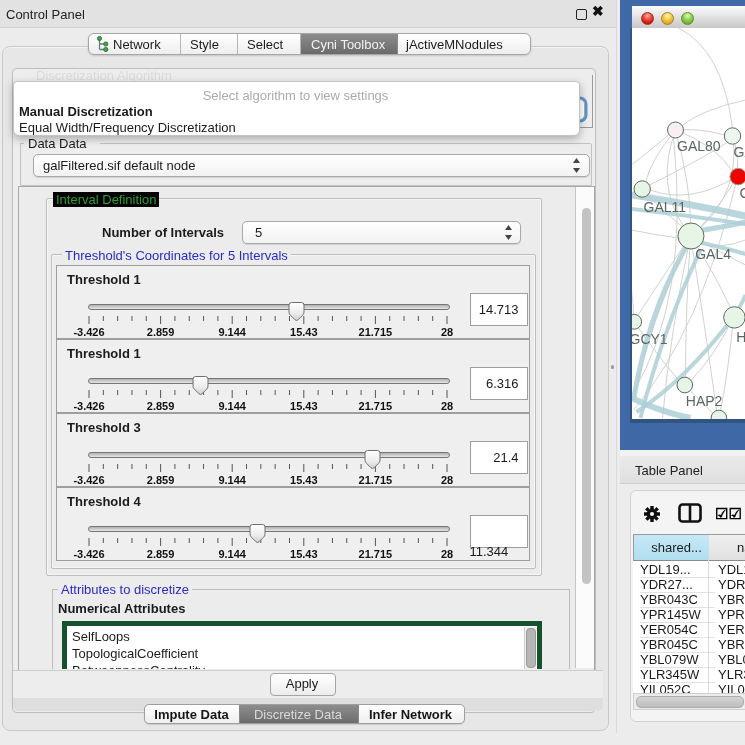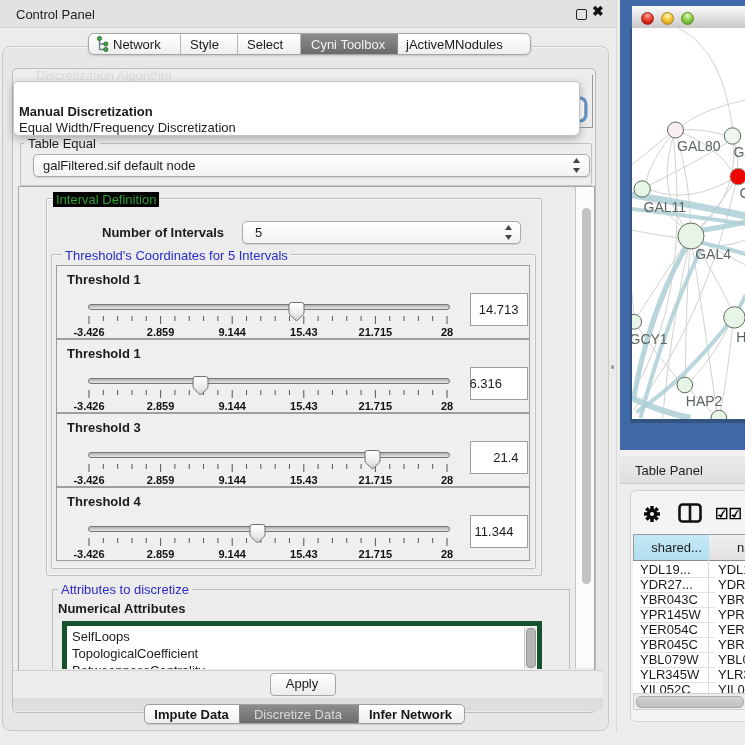--- a/index.html
+++ b/index.html
@@ -10,37 +10,37 @@
   .bold{font-weight:bold;}
 </style>
 </head>
 <body>
 <div id="stage">
 
   <div class="abs" id="leftwin" style="left:0;top:0;width:616px;height:733px;background:#ececec;">
 
     <div class="abs" style="left:0;top:0;width:616px;height:27px;
         background:#e2e2e2;border-bottom:1px solid #cfcfcf;"></div>
-    <div class="abs f13" style="left:16px;top:7px;color:#222;">Control Panel</div>
+    <div class="abs f13" style="left:6px;top:7px;color:#222;">Control Panel</div>
     <div class="abs" style="left:576px;top:9px;width:9px;height:9px;border:1.6px solid #222;border-radius:2px;"></div>
     <div class="abs" style="left:592px;top:3px;font-size:14px;font-weight:bold;color:#111;">✖</div>
 
     <div class="abs" style="left:2px;top:46px;width:605px;height:683px;background:#e7e7e7;
         border:1px solid #c9c9c9;border-radius:8px;box-shadow:inset 0 1px 0 #f4f4f4;"></div>
 
     <div class="abs" style="left:12px;top:68px;width:582px;height:643px;background:#ededed;
         border:1px solid #bdbdbd;border-radius:5px;"></div>
 
     <div class="abs f13" style="left:36px;top:68px;color:#d9dbde;">Discretization Algorithm</div>
 
     <div class="abs" style="left:20px;top:143px;width:570px;height:42px;
         border:1px solid #c2c2c2;border-top:none;border-radius:2px;"></div>
     <div class="abs" style="left:20px;top:143px;width:4px;height:1px;background:#c2c2c2;"></div>
     <div class="abs" style="left:100px;top:143px;width:490px;height:1px;background:#c2c2c2;"></div>
-    <div class="abs f13" style="left:28px;top:136px;">Table Equal</div>
+    <div class="abs f13" style="left:28px;top:136px;">Data Data</div>
 
     <div class="abs" style="left:33px;top:154px;width:555px;height:21px;background:linear-gradient(#ffffff,#f2f2f2);
         border:1px solid #a9a9a9;border-radius:5px;box-shadow:0 1px 1px rgba(0,0,0,.12);"></div>
     <div class="abs f13" style="left:43px;top:158px;">galFiltered.sif default node</div>
     <svg class="abs" style="left:572px;top:158px;" width="9" height="15" viewBox="0 0 9 15">
       <path d="M4.5 0 L8 5 L1 5 Z" fill="#444"></path>
         <path d="M4.5 15 L8 10 L1 10 Z" fill="#444"></path>
     </svg>
 
     <div class="abs" style="left:571px;top:99px;width:12px;height:19px;background:#fff;
@@ -163,21 +163,21 @@
       <defs>
               <linearGradient id="thg1" x1="0" y1="0" x2="0" y2="1">
         <stop offset="0" stop-color="#ffffff"></stop>
                 <stop offset="0.6" stop-color="#ececec"></stop>
                 <stop offset="1" stop-color="#cfcfcf"></stop>
       </linearGradient>
             </defs>
       <path d="M3.5 0.5 H13.5 Q16 0.5 16 3 V10 Q16 12 14.5 13.3 L10 17.8 Q8.5 19.2 7 17.8 L2.5 13.3 Q1 12 1 10 V3 Q1 0.5 3.5 0.5 Z" fill="url(#thg1)" stroke="#707070" stroke-width="1"></path>
     </svg>
 <div class="abs" style="left:450.5px;top:180px;width:56px;height:31px;background:#fff;border:1px solid #9e9e9e;"></div>
-<div class="abs f13" style="left:450.5px;top:189px;width:49px;">6.316</div>
+<div class="abs f13" style="left:450.5px;top:189px;width:49px;text-align:right;">6.316</div>
 <div class="abs" style="left:37px;top:226px;width:474px;height:74px;background:#efefef;border:1px solid #9e9e9e;margin:0;box-sizing:border-box;"></div>
 <div class="abs f13 bold" style="left:48px;top:233px;">Threshold 3</div>
 <div class="abs" style="left:69px;top:265px;width:360px;height:4px;background:linear-gradient(#b0b0b0,#e6e6e6);border:1px solid #767676;border-radius:3px;"></div>
 <svg class="abs" style="left:0;top:277px;" width="470" height="9" viewBox="0 0 470 9">
             <line x1="70.00" y1="0" x2="70.00" y2="8" stroke="#555" stroke-width="1"></line>
             <line x1="84.32" y1="0" x2="84.32" y2="5" stroke="#555" stroke-width="1"></line>
             <line x1="98.64" y1="0" x2="98.64" y2="5" stroke="#555" stroke-width="1"></line>
             <line x1="112.96" y1="0" x2="112.96" y2="5" stroke="#555" stroke-width="1"></line>
             <line x1="127.28" y1="0" x2="127.28" y2="5" stroke="#555" stroke-width="1"></line>
             <line x1="141.60" y1="0" x2="141.60" y2="8" stroke="#555" stroke-width="1"></line>
@@ -261,21 +261,21 @@
       <defs>
               <linearGradient id="thg3" x1="0" y1="0" x2="0" y2="1">
         <stop offset="0" stop-color="#ffffff"></stop>
                 <stop offset="0.6" stop-color="#ececec"></stop>
                 <stop offset="1" stop-color="#cfcfcf"></stop>
       </linearGradient>
             </defs>
       <path d="M3.5 0.5 H13.5 Q16 0.5 16 3 V10 Q16 12 14.5 13.3 L10 17.8 Q8.5 19.2 7 17.8 L2.5 13.3 Q1 12 1 10 V3 Q1 0.5 3.5 0.5 Z" fill="url(#thg3)" stroke="#707070" stroke-width="1"></path>
     </svg>
 <div class="abs" style="left:450.5px;top:328px;width:56px;height:31px;background:#fff;border:1px solid #9e9e9e;"></div>
-<div class="abs f13" style="left:450.5px;top:337px;width:49px;text-align:center;">11.344</div>
+<div class="abs f13" style="left:450.5px;top:357px;width:49px;text-align:left;">11.344</div>
 
         <div class="abs" style="left:33px;top:402px;width:516px;height:80px;border:1px solid #bdbdbd;border-bottom:none;"></div>
         <div class="abs f13" style="left:39px;top:395px;background:#ececec;padding:0 3px;color:#2a2ac4;">Attributes to discretize</div>
         <div class="abs f13 bold" style="left:39px;top:414px;">Numerical Attributes</div>
         <div class="abs" style="left:43px;top:434px;width:470px;height:60px;background:#fff;border:5px solid #14532d;">
           <div class="abs f13" style="left:5px;top:2px;line-height:17px;">SelfLoops<br>TopologicalCoefficient<br>BetweennessCentrality</div>
           <div class="abs" style="right:1px;top:1px;width:11px;height:58px;background:#efefef;border-left:1px solid #cfcfcf;">
             <div class="abs" style="left:1px;top:1px;width:8px;height:38px;background:#b5b5b5;border-radius:4px;border:1px solid #9a9a9a;"></div>
           </div>
         </div>
@@ -318,20 +318,21 @@
       <div style="width:94px;border-right:1px solid #8a8a8a;"></div>
       <div style="width:118px;border-right:1px solid #8a8a8a;background:linear-gradient(#8d8d8d,#6d6d6d);"></div>
       <div style="flex:1;"></div>
     </div>
     <div class="abs f13 bold" style="left:144px;top:707px;width:95px;text-align:center;color:#161616;">Impute Data</div>
     <div class="abs f13 bold" style="left:239px;top:707px;width:118px;text-align:center;color:#dadada;font-weight:normal;">Discretize Data</div>
     <div class="abs f13 bold" style="left:358px;top:707px;width:105px;text-align:center;color:#161616;">Infer Network</div>
 
     <div class="abs" style="left:13px;top:81px;width:565px;height:53px;background:#fff;
         border:1px solid #c4c4c4;border-radius:4px 4px 6px 6px;box-shadow:0 3px 8px rgba(0,0,0,.28);"></div>
+    <div class="abs f13" style="left:13px;top:88px;width:565px;text-align:center;color:#ababab;">Select algorithm to view settings</div>
     <div class="abs f13 bold" style="left:19px;top:104px;">Manual Discretization</div>
     <div class="abs f13" style="left:19px;top:120px;">Equal Width/Frequency Discretization</div>
   </div>
 
   <div class="abs" style="left:616px;top:0;width:1px;height:733px;background:#dadada;"></div>
   <div class="abs" style="left:611px;top:365px;width:3px;height:4px;background:#9a9a9a;border-radius:2px;"></div>
 
   <div class="abs" style="left:620px;top:0;width:151px;height:450px;background:#3e68a6;">
     <div class="abs" style="left:12px;top:6px;width:113px;height:22px;
         background:linear-gradient(#fbfbfb,#c8c8c8);border-bottom:1px solid #9a9a9a;"></div>

